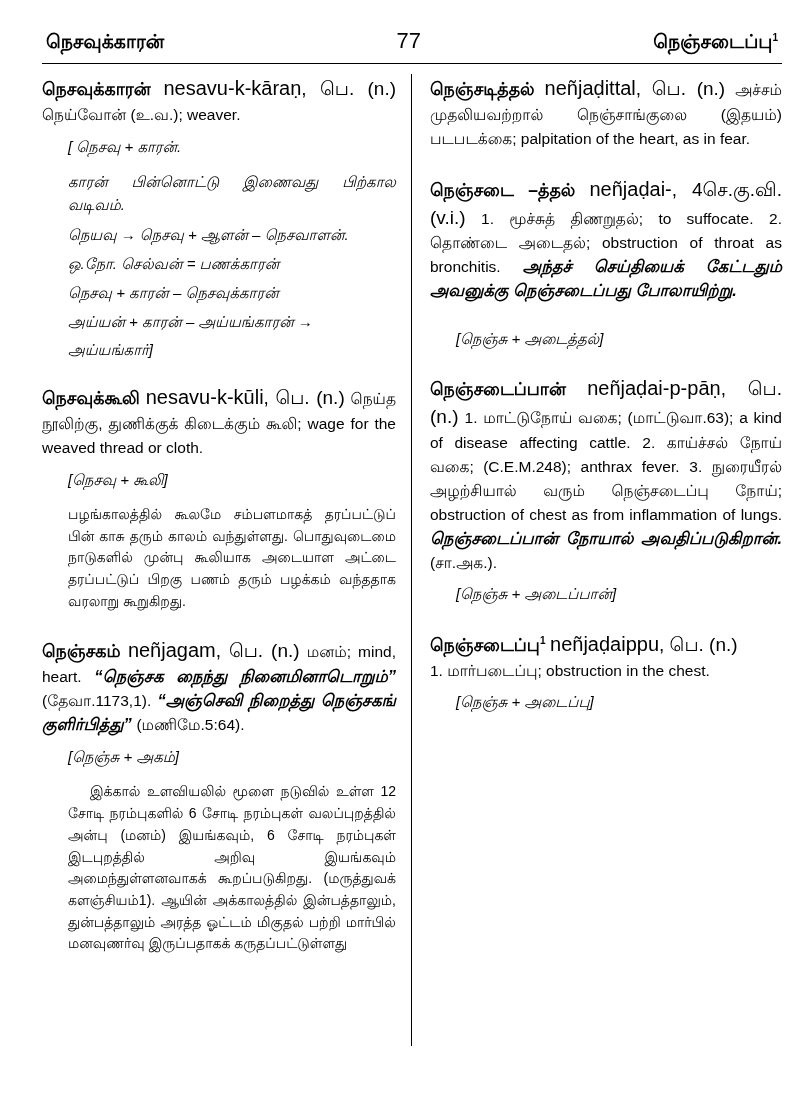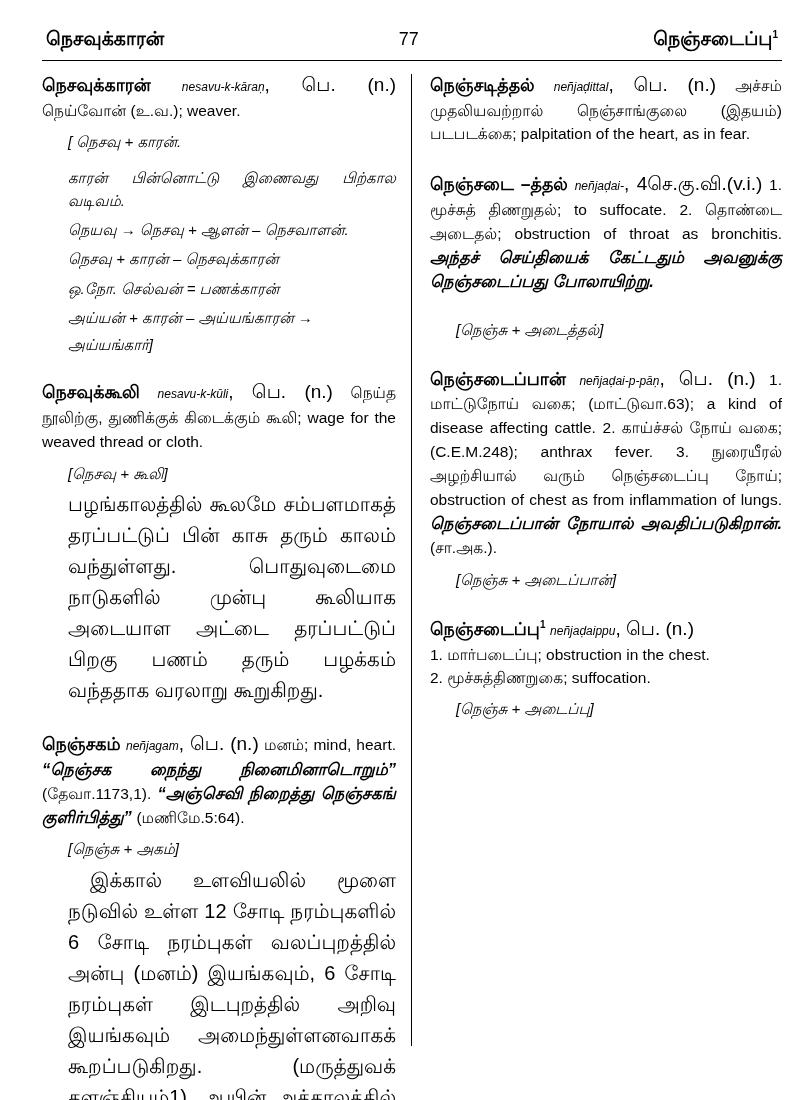--- a/index.html
+++ b/index.html
@@ -29,21 +29,21 @@
     align-items: baseline;
     justify-content: space-between;
     font-size: 19px;
     font-weight: bold;
     padding: 0 4px 6px 4px;
   }
   .header .hdr-left, .header .hdr-right {
     white-space: nowrap;
   }
   .header .hdr-center {
-    font-size: 18px;
+    font-size: 22px;
     font-weight: normal;
   }
   .sup {
     font-size: 10px;
     vertical-align: super;
   }
   .rule {
     border: none;
     border-top: 1.6px solid #000;
     margin: 2px 0 10px 0;
@@ -79,22 +79,21 @@
   .headword-line {
     font-size: 16.5px;
     line-height: 1.45;
     text-align: justify;
   }
   .hw {
     font-weight: bold;
     font-size: 17.5px;
   }
   .translit {
-    font-style: italic;
-    font-size: 12px;
+    font-size: 20px;
   }
   .pos {
     font-size: 19px;
   }
   .body-text {
     font-size: 15.5px;
     line-height: 1.5;
     text-align: justify;
   }
   .ital {
@@ -104,22 +103,22 @@
     font-weight: bold;
   }
   .etym {
     font-style: italic;
     font-size: 15px;
     line-height: 1.55;
     margin: 8px 0 0 26px;
     text-align: justify;
   }
   .note {
-    margin: 4px 0 0 26px;
-    font-size: 20px;
+    margin: 13px 0 0 26px;
+    font-size: 14px;
     line-height: 1.55;
     text-align: justify;
     text-indent: 22px;
   }
 </style>
 </head>
 <body>
 
 <div class="page">
 
@@ -139,22 +138,22 @@
       <div class="entry">
         <div class="headword-line">
           <span class="hw">நெசவுக்காரன்</span>
           <span class="translit">nesavu-k-kāraṇ</span><span class="pos">, பெ. (n.)</span>
           <span class="body-text">நெய்வோன் (உ.வ.); weaver.</span>
         </div>
         <div class="etym">
           <div>[ நெசவு + காரன்.</div>
           <div style="margin-top:12px;">காரன் பின்னொட்டு இணைவது பிற்கால வடிவம்.</div>
           <div style="margin-top:6px;">நெயவு → நெசவு + ஆளன் – நெசவாளன்.</div>
+          <div style="margin-top:6px;">ஒ.நோ. செல்வன் = பணக்காரன்</div>
           <div style="margin-top:6px;">நெசவு + காரன் – நெசவுக்காரன்</div>
-          <div style="margin-top:6px;">ஒ.நோ. செல்வன் = பணக்காரன்</div>
           <div style="margin-top:6px;">அய்யன் + காரன் – அய்யங்காரன் →</div>
           <div style="margin-top:4px;">அய்யங்கார்]</div>
         </div>
       </div>
 
       <div class="entry" style="margin-top:22px;">
         <div class="headword-line">
           <span class="hw">நெசவுக்கூலி</span>
           <span class="translit">nesavu-k-kūli</span><span class="pos">, பெ. (n.)</span>
           <span class="body-text">நெய்த நூலிற்கு, துணிக்குக் கிடைக்கும் கூலி; wage for the weaved thread or cloth.</span>
@@ -215,19 +214,18 @@
         </div>
         <div class="etym">[நெஞ்சு + அடைப்பான்]</div>
       </div>
 
       <div class="entry" style="margin-top:24px;">
         <div class="headword-line">
           <span class="hw"><span>நெஞ்சடைப்பு</span><span class="sup">1</span></span>
           <span class="translit">neñjaḍaippu</span><span class="pos">, பெ. (n.)</span>
         </div>
         <div class="body-text">1. மார்படைப்பு; obstruction in the chest.</div>
-        <div class="body-text">2. மூச்சுத்திணறுகை; suffocation.</div>
         <div class="etym">[நெஞ்சு + அடைப்பு]</div>
       </div>
 
     </div>
   </div>
 </div>
 
 </body></html>

